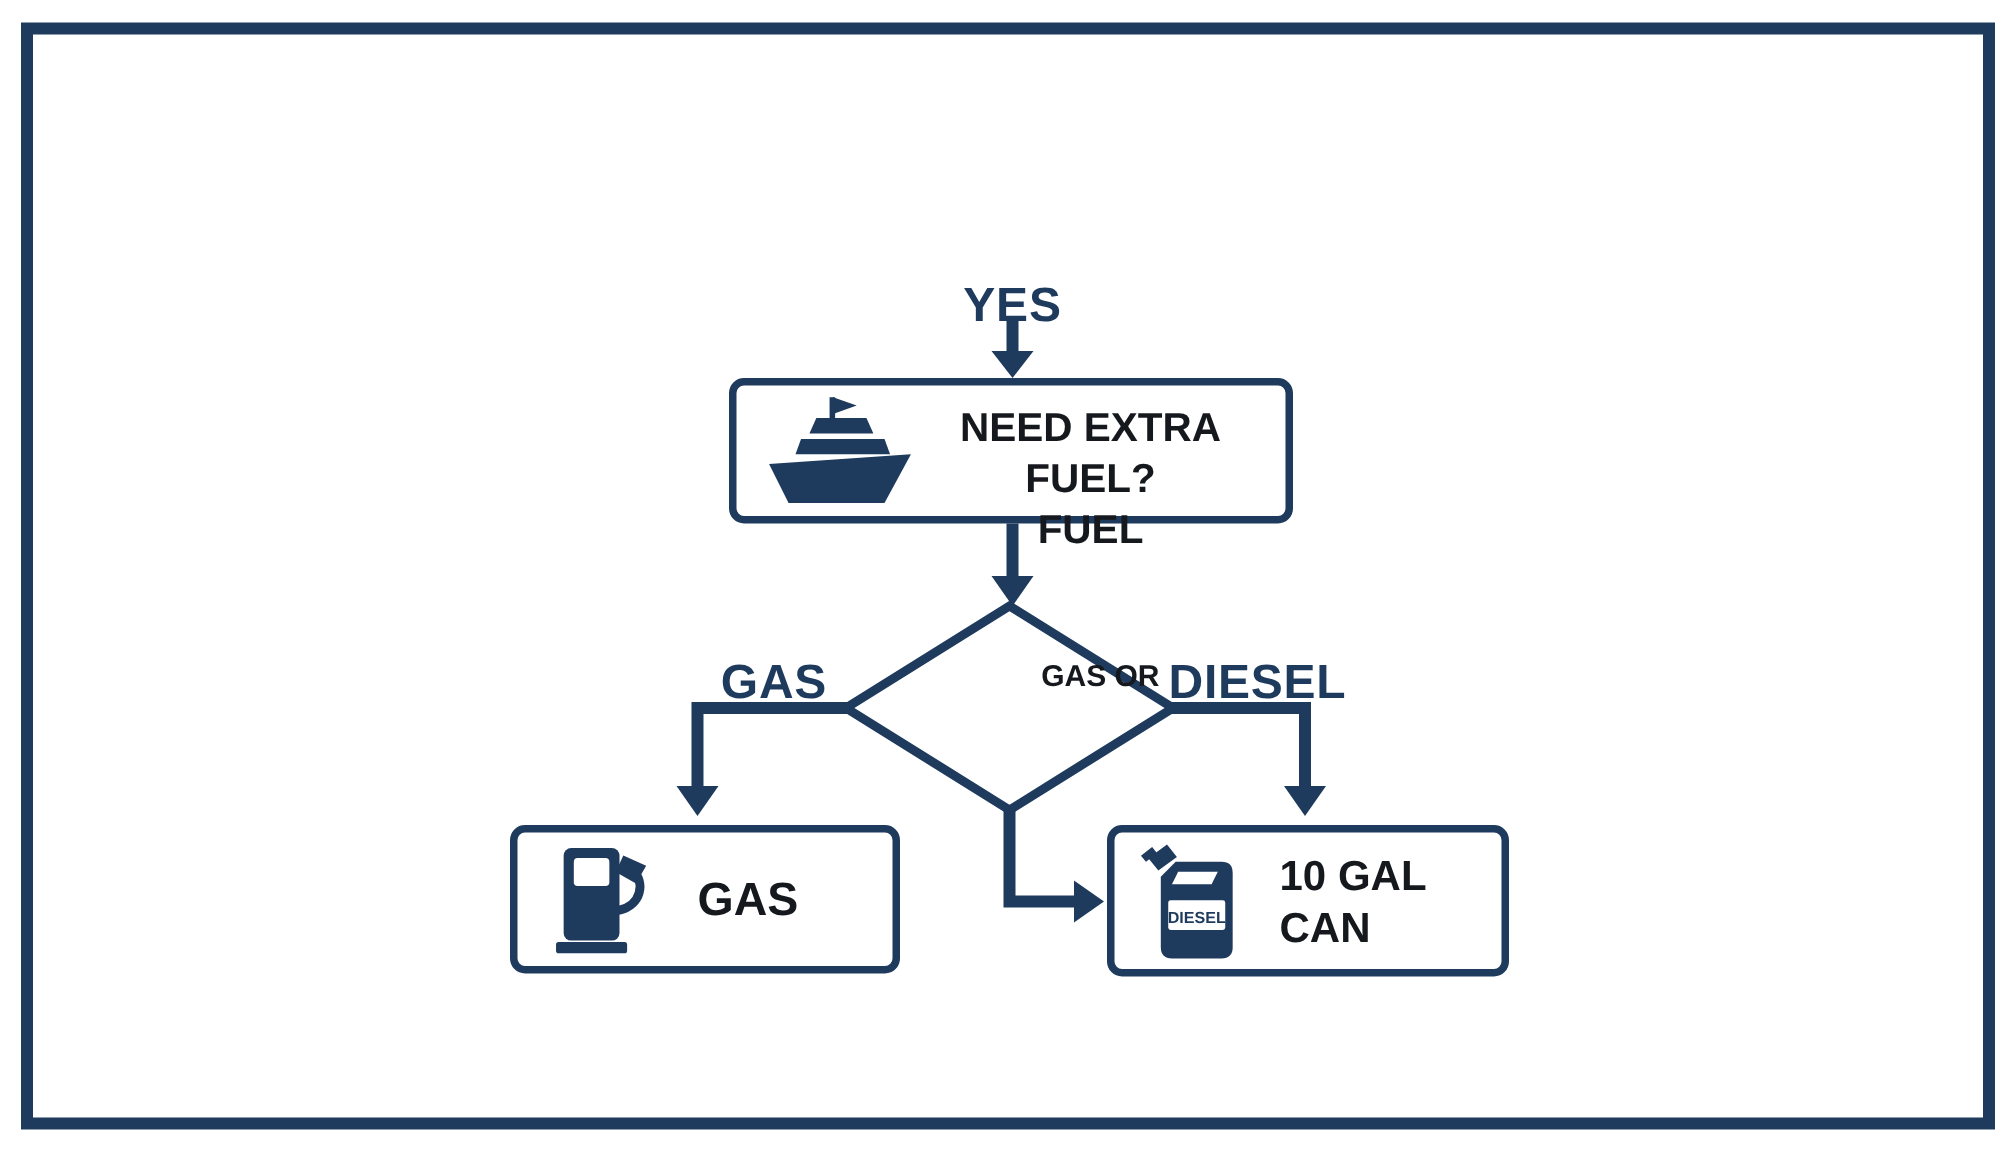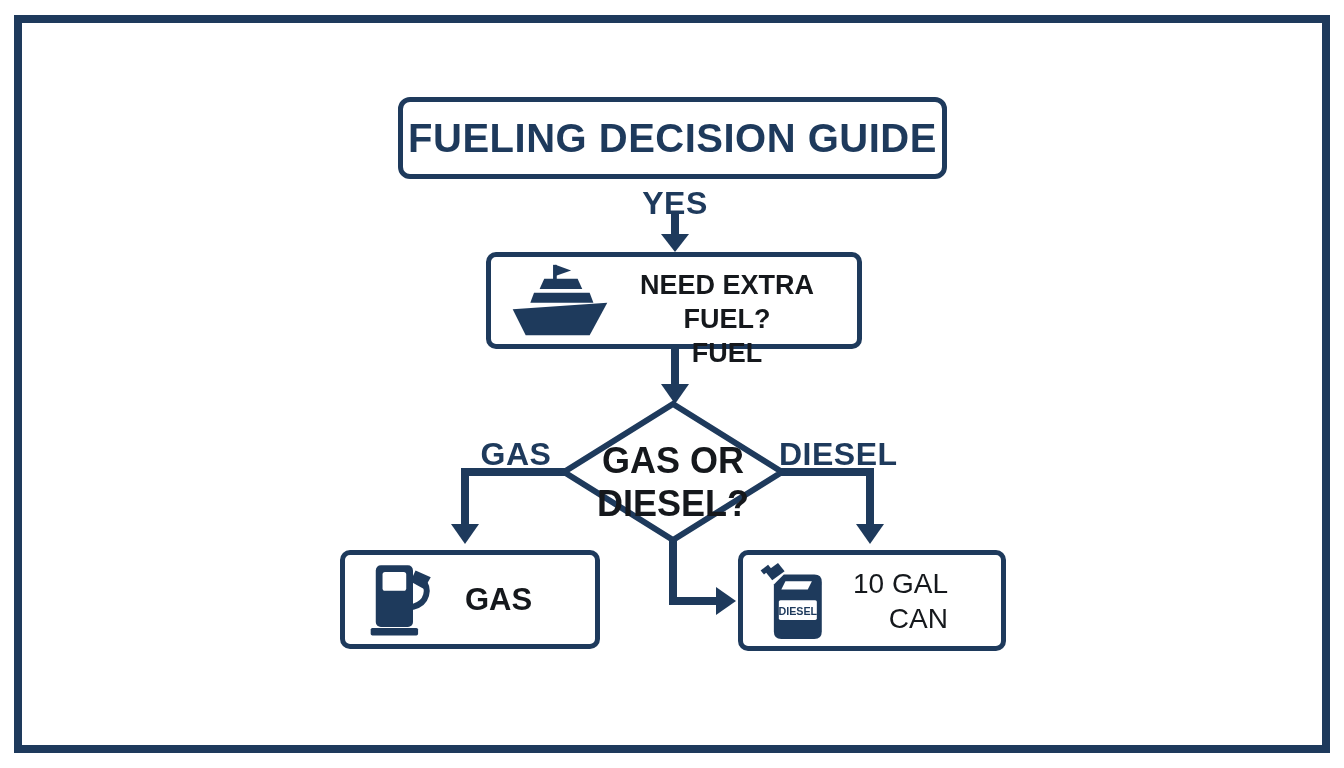--- a/index.html
+++ b/index.html
@@ -70,42 +70,42 @@
   .boat-box .node-text {
     flex: 1;
     text-align: center;
     font-size: 27px; font-weight: bold; color: var(--ink);
     line-height: 1.25;
     margin-top: 39px;
   }
   .diamond-text {
     position: absolute;
     left: 573px; top: 439px; width: 200px;
-    text-align: center;
-    font-size: 36px; font-weight: bold; color: var(--ink);
+    text-align: right;
+    font-size: 20px; font-weight: bold; color: var(--ink);
     line-height: 1.2;
   }
   .gas-box {
     left: 340px; top: 550px; width: 260px; height: 99px;
     border-radius: 10px;
     padding: 0 16px 0 24px;
     gap: 30px;
   }
   .gas-box .node-label {
     font-size: 31px; font-weight: bold; color: var(--ink);
   }
   .diesel-box {
     left: 738px; top: 550px; width: 268px; height: 101px;
     border-radius: 10px;
     padding: 0 10px 0 16px;
     gap: 18px;
   }
   .diesel-box .node-text {
-    font-size: 28px; font-weight: normal; color: var(--ink);
-    line-height: 1.25; text-align: right;
+    font-size: 28px; font-weight: bold; color: var(--ink);
+    line-height: 1.25; text-align: left;
   }
   .icon { flex: 0 0 auto; display: block; }
 </style>
 </head>
 <body>
 
 <div class="canvas">
 
   <div class="frame"></div>
 
@@ -132,23 +132,20 @@
     </g>
 
     <g>
       <polyline class="stroke-navy" points="673,535 673,601 718,601"></polyline>
       <polygon class="fill-navy" points="716,587 716,615 736,601"></polygon>
     </g>
 
     <polygon class="diamond-shape" points="673,404 782,472 673,540 564,472"></polygon>
   </svg>
 
-  <div class="title-box">
-    <span>FUELING DECISION GUIDE</span>
-  </div>
 
   <div class="flow-label yes-label">YES</div>
   <div class="flow-label gas-label">GAS</div>
   <div class="flow-label diesel-label">DIESEL</div>
 
   <div class="node boat-box">
     <svg class="icon" width="102" height="76" viewBox="0 0 110 80" aria-hidden="true">
       <polygon class="fill-navy" points="50,1 67,7 50,13"></polygon>
       <rect class="fill-navy" x="47.5" y="1" width="4" height="17"></rect>
       <polygon class="fill-navy" points="38,16 74,16 79,27 33,27"></polygon>
@@ -156,21 +153,20 @@
       <polygon class="fill-navy" points="4,49 106,42 87,77 18,77"></polygon>
     </svg>
     <div class="node-text">
       <div>NEED EXTRA FUEL?</div>
       <div>FUEL</div>
     </div>
   </div>
 
   <div class="diamond-text">
     <div>GAS OR</div>
-    <div>DIESEL?</div>
   </div>
 
   <div class="node gas-box">
     <svg class="icon" width="66" height="76" viewBox="0 0 78 88" aria-hidden="true">
       <rect class="fill-navy" x="8" y="3" width="44" height="73" rx="6"></rect>
       <rect class="fill-white" x="16" y="11" width="28" height="22" rx="3"></rect>
       <rect class="fill-navy" x="2" y="77" width="56" height="9" rx="2"></rect>
       <path d="M52,52 C69,48 73,30 62,20" stroke="var(--navy)" stroke-width="7" fill="none" stroke-linecap="round"></path>
       <polygon class="fill-navy" points="55,9 73,17 65,31 49,22"></polygon>
     </svg>

